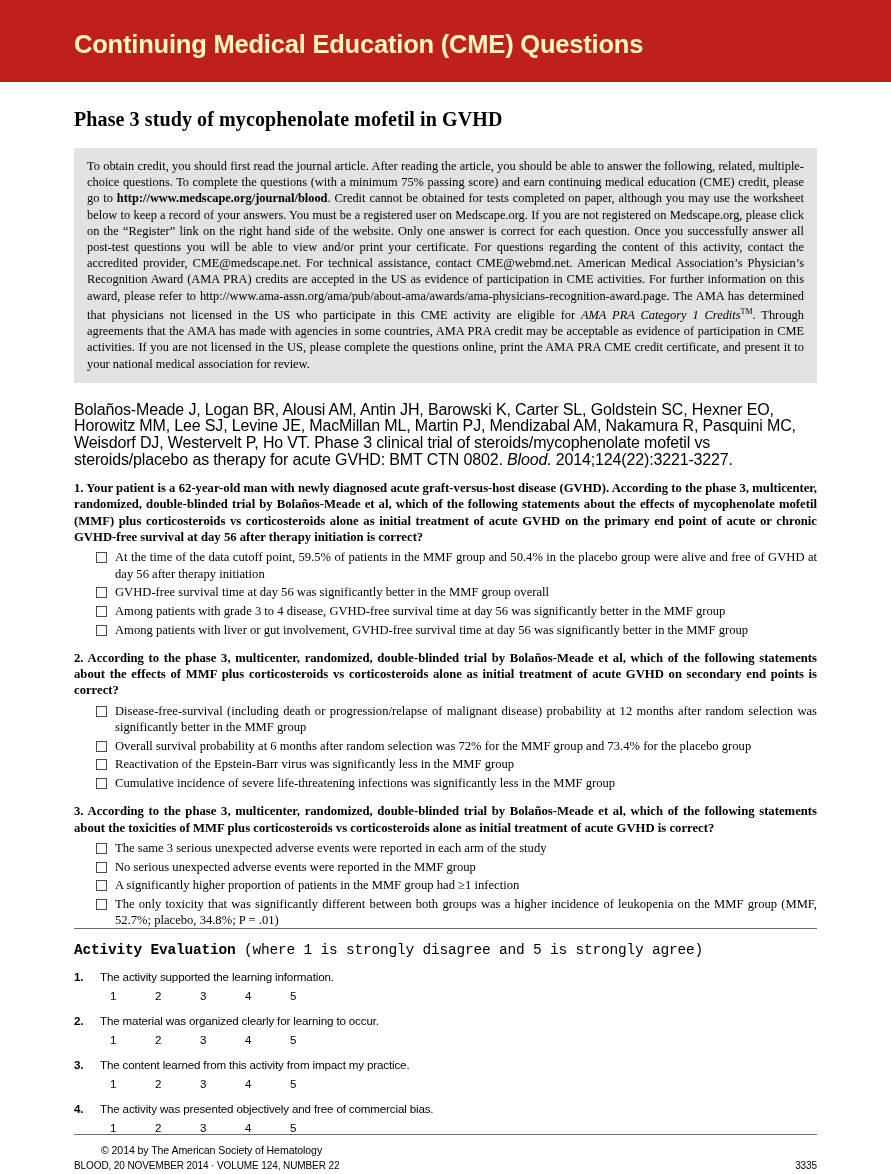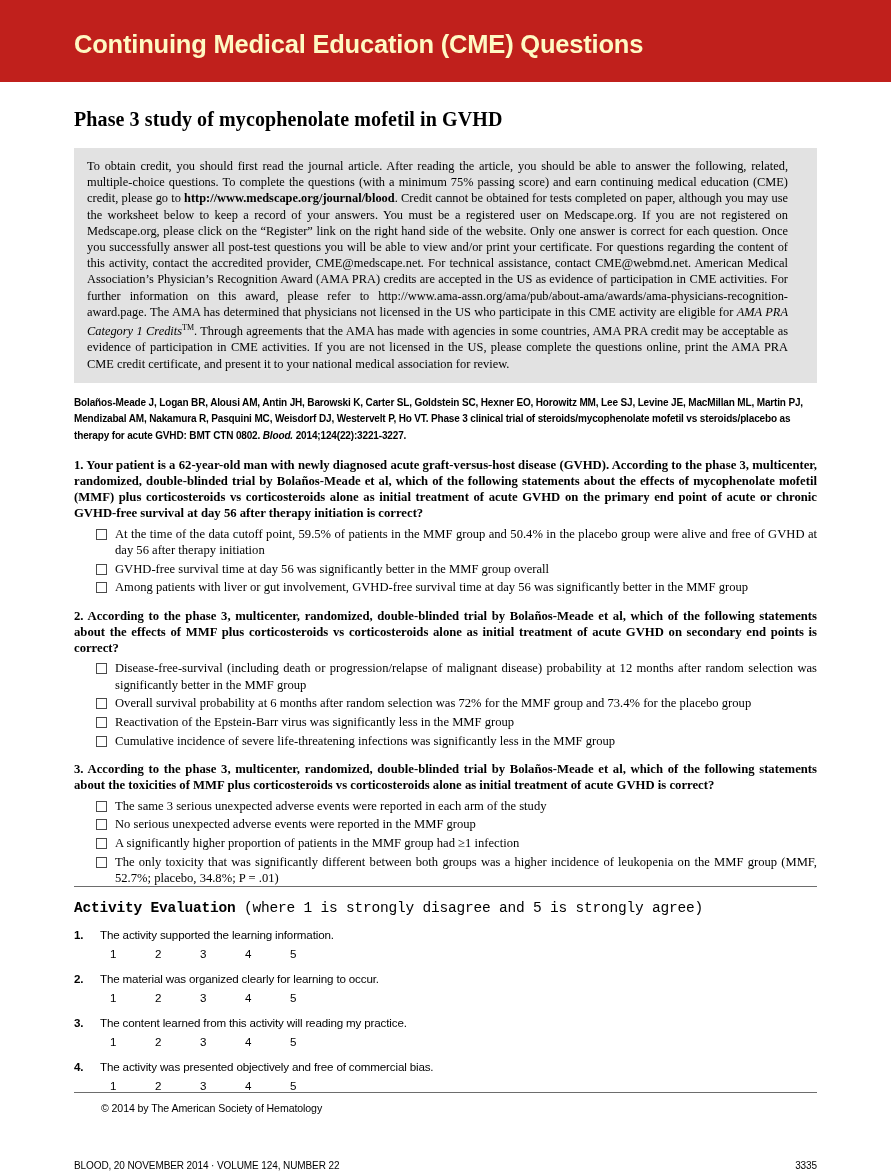--- a/index.html
+++ b/index.html
@@ -51,41 +51,41 @@
     font-size: 20px;
     margin-top: 26px;
     margin-bottom: 0;
     letter-spacing: 0.1px;
   }
 
   
   .gray-box {
     margin-top: 17px;
     background: #e2e2e2;
-    padding: 10px 29px 11px 13px;
+    padding: 10px 13px 11px 13px;
     box-sizing: border-box;
   }
   .gray-box p {
     margin: 0;
     font-size: 12.4px;
     line-height: 16.2px;
     text-align: justify;
     text-justify: inter-word;
     hyphens: none;
   }
   .gray-box b { font-weight: bold; }
   .gray-box i { font-style: italic; }
   .sup { font-size: 8px; vertical-align: super; }
 
   
   .citation {
-    margin-top: 12px;
-    font-family: "Liberation Sans", sans-serif;
-    font-weight: bold;
-    font-size: 10px;
+    margin-top: 19px;
+    font-family: "Liberation Sans", sans-serif;
+    font-weight: normal;
+    font-size: 16px;
     line-height: 16.6px;
     letter-spacing: -0.15px;
   }
   .citation i { font-style: italic; }
 
   
   .question-block { margin-top: 12px; }
   .question-stem {
     font-family: "Liberation Serif", serif;
     font-weight: bold;
@@ -202,20 +202,24 @@
       <div class="option">
         <span class="checkbox"></span>
         <span class="option-text">At the time of the data cutoff point, 59.5% of patients in the MMF group and 50.4% in the placebo group were alive and free of GVHD at day 56 after therapy initiation</span>
       </div>
       <div class="option">
         <span class="checkbox"></span>
         <span class="option-text">GVHD-free survival time at day 56 was significantly better in the MMF group overall</span>
       </div>
       <div class="option">
         <span class="checkbox"></span>
+        <span class="option-text">Among patients with grade 3 to 4 disease, GVHD-free survival time at day 56 was significantly better in the MMF group</span>
+      </div>
+      <div class="option">
+        <span class="checkbox"></span>
         <span class="option-text">Among patients with liver or gut involvement, GVHD-free survival time at day 56 was significantly better in the MMF group</span>
       </div>
     </div>
   </div>
 
   <div class="question-block">
     <div class="question-stem">2. According to the phase 3, multicenter, randomized, double-blinded trial by Bolaños-Meade et al, which of the following statements about the effects of MMF plus corticosteroids vs corticosteroids alone as initial treatment of acute GVHD on secondary end points is correct?</div>
     <div class="options">
       <div class="option">
         <span class="checkbox"></span>
@@ -281,21 +285,21 @@
   <div class="eval-scale">
     <span>1</span>
     <span>2</span>
     <span>3</span>
     <span>4</span>
     <span>5</span>
   </div>
 
   <div class="eval-item">
     <span class="eval-num">3.</span>
-    <span>The content learned from this activity will reading my practice.</span>
+    <span>The content learned from this activity from impact my practice.</span>
   </div>
   <div class="eval-scale">
     <span>1</span>
     <span>2</span>
     <span>3</span>
     <span>4</span>
     <span>5</span>
   </div>
 
   <div class="eval-item">

